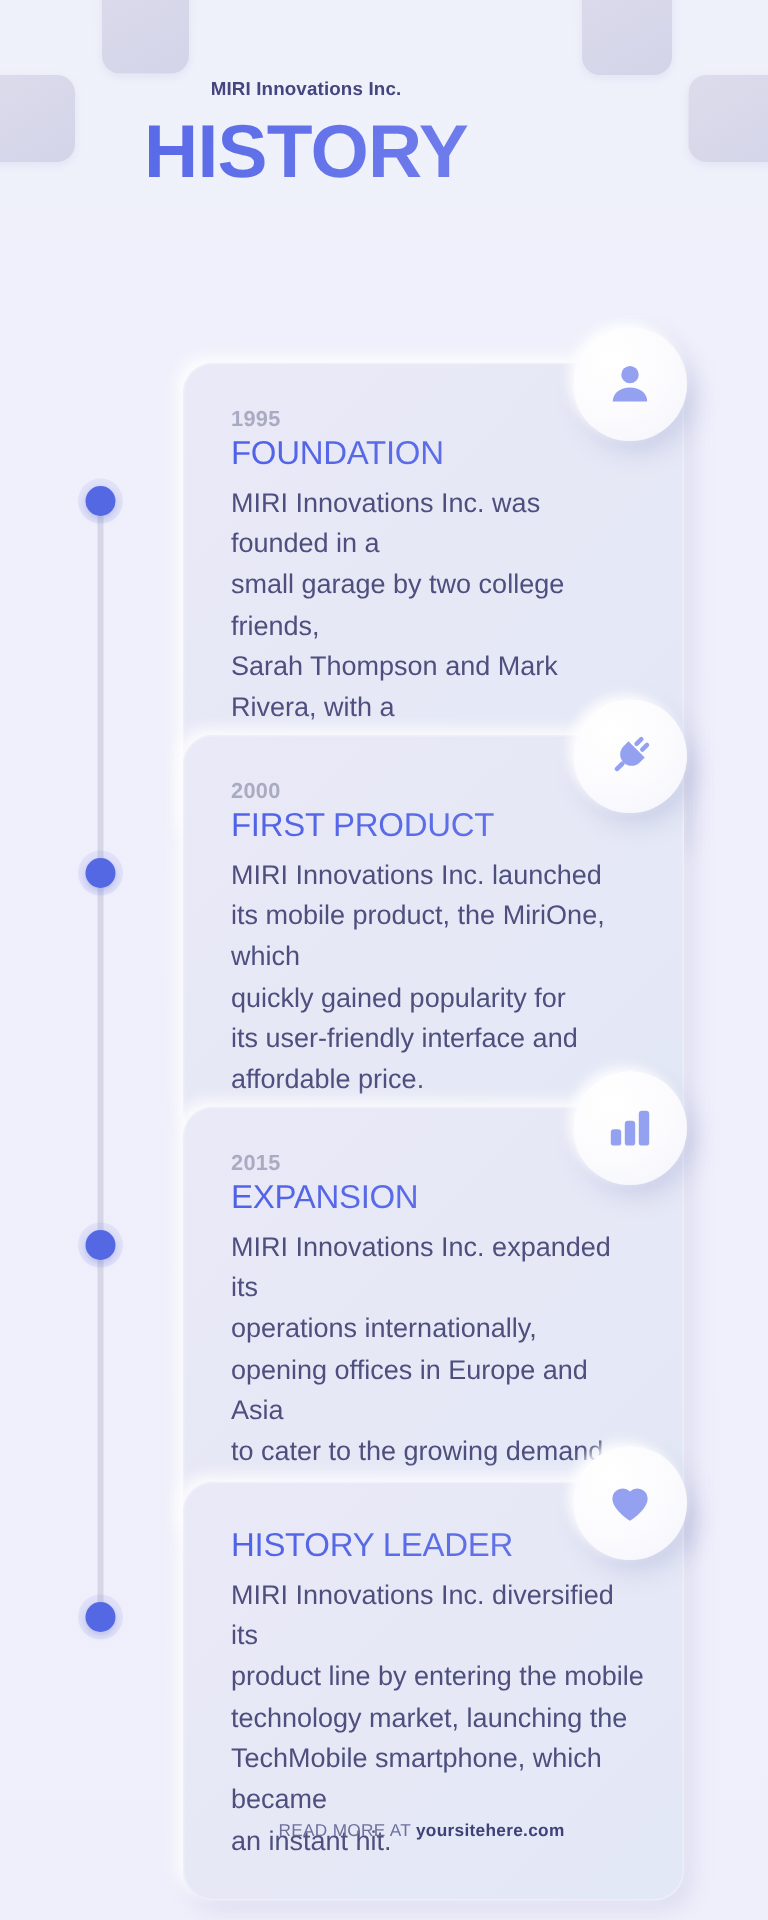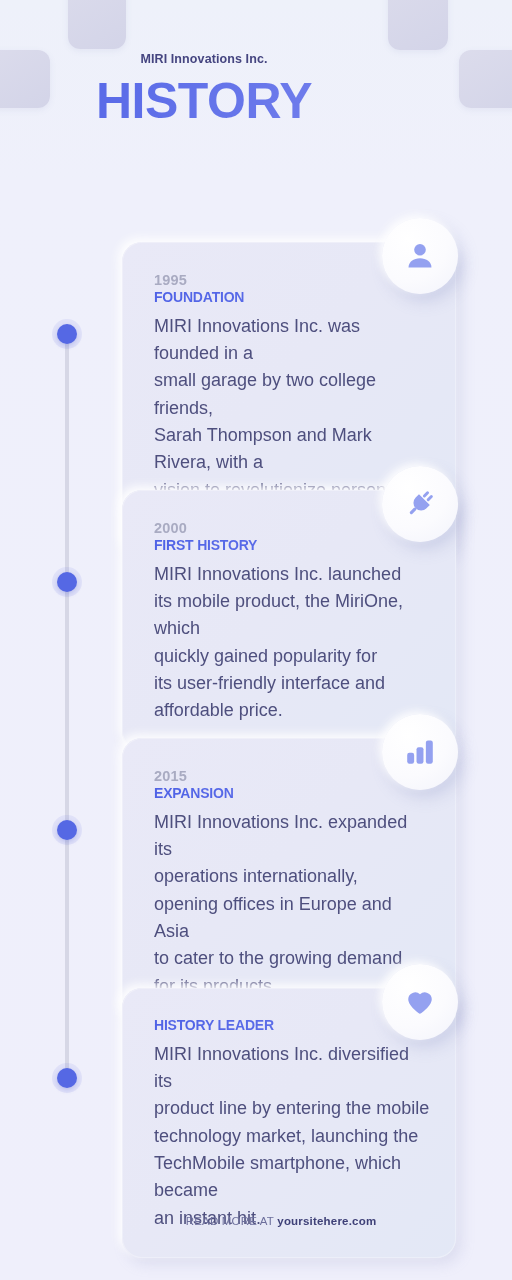--- a/index.html
+++ b/index.html
@@ -106,23 +106,23 @@
   }
   .card-year {
     font-size: 14.5px;
     color: #a9abc2;
     font-weight: bold;
     letter-spacing: 0.2px;
     margin: 0 0 2px 0;
   }
   .card-title {
     margin: 0 0 7px 0;
-    font-size: 14px;
+    font-size: 22px;
     line-height: 1.12;
-    font-weight: bold;
+    font-weight: normal;
     letter-spacing: -0.2px;
     color: #5568e4;
     background: linear-gradient(100deg, #4f62e6 0%, #6a79ea 100%);
     -webkit-background-clip: text;
     background-clip: text;
     -webkit-text-fill-color: transparent;
   }
   .card-body {
     margin: 0;
     font-size: 18px;
@@ -204,21 +204,21 @@
       <svg width="34" height="34" viewBox="0 0 24 24" fill="#94a1f0" aria-hidden="true">
         <circle cx="12" cy="7.6" r="4.1"></circle>
         <path d="M3.9 20.2c0-4.1 3.6-6.6 8.1-6.6s8.1 2.5 8.1 6.6z"></path>
       </svg>
     </span>
   </div>
 
   <div class="card" style="top:490px">
     <div class="card-inner">
       <p class="card-year">2000</p>
-      <h2 class="card-title">FIRST HISTORY</h2>
+      <h2 class="card-title">FIRST PRODUCT</h2>
       <p class="card-body">MIRI Innovations Inc. launched
 its mobile product, the MiriOne, which
 quickly gained popularity for
 its user-friendly interface and
 affordable price.</p>
     </div>
   </div>
   <div class="icon-badge" style="top:466px">
     <span>
       <svg width="34" height="34" viewBox="0 0 24 24" fill="none" aria-hidden="true">

